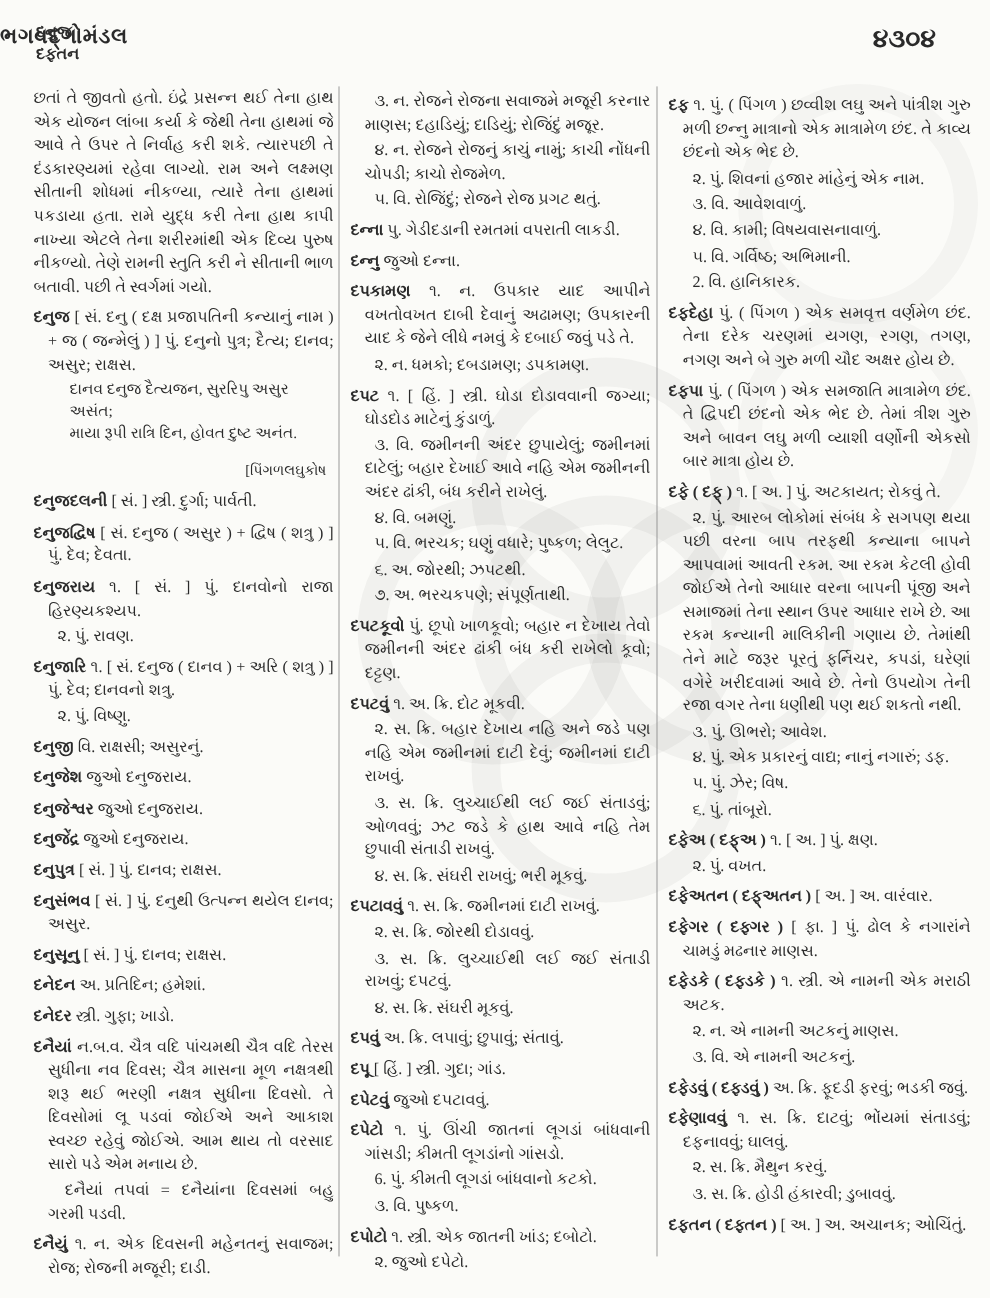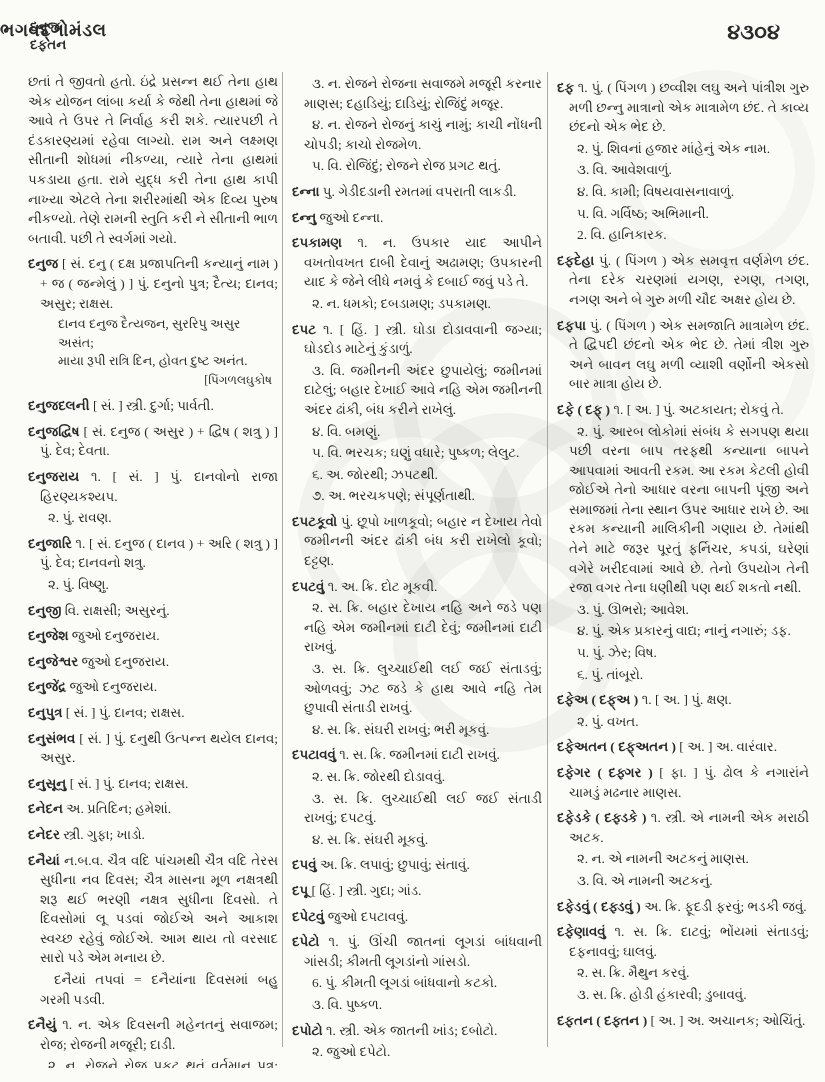--- a/index.html
+++ b/index.html
@@ -33,21 +33,21 @@
   .vrule{position:absolute;top:0;width:1px;background:var(--rule);opacity:.75;}
   .vrule1{left:282px;height:975px;}
   .vrule2{left:547px;height:975px;}
   
   .blk{margin:0;}
   .cont{margin:0 0 4px;}
   .entry{margin:6px 0 2px;padding-left:12px;text-indent:-12px;}
   .entry .head{font-weight:bold;}
   .sense{margin:2px 0;padding-left:12px;text-indent:8px;}
   .verse{margin:2px 4px 0;padding-left:26px;text-align:left;font-size:12.8px;line-height:18.5px;}
-  .source{margin:0 6px 2px 0;text-align:right;font-size:12px;}
+  .source{margin:12px 6px 2px 0;text-align:right;font-size:12px;}
   .idiom{margin:2px 0;padding-left:12px;text-indent:14px;}
   
   .watermark{position:absolute;pointer-events:none;}
   .wm-main{left:295px;top:280px;}
   .wm-side{left:600px;top:60px;}
 </style>
 </head>
 <body>
 
 <div class="page">

